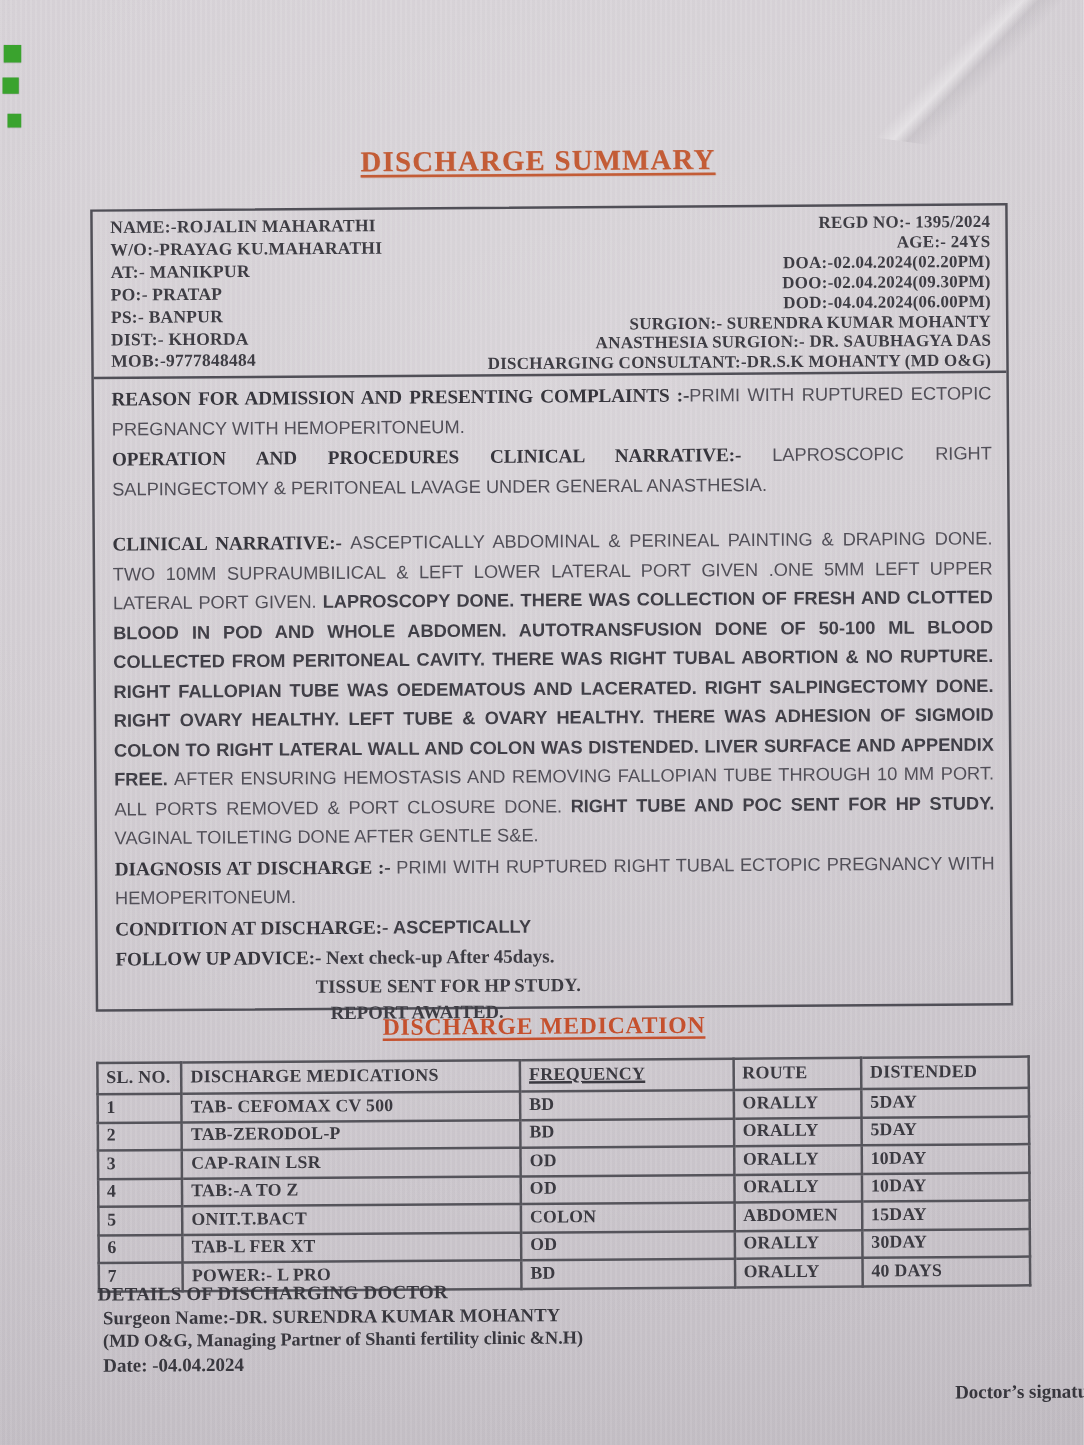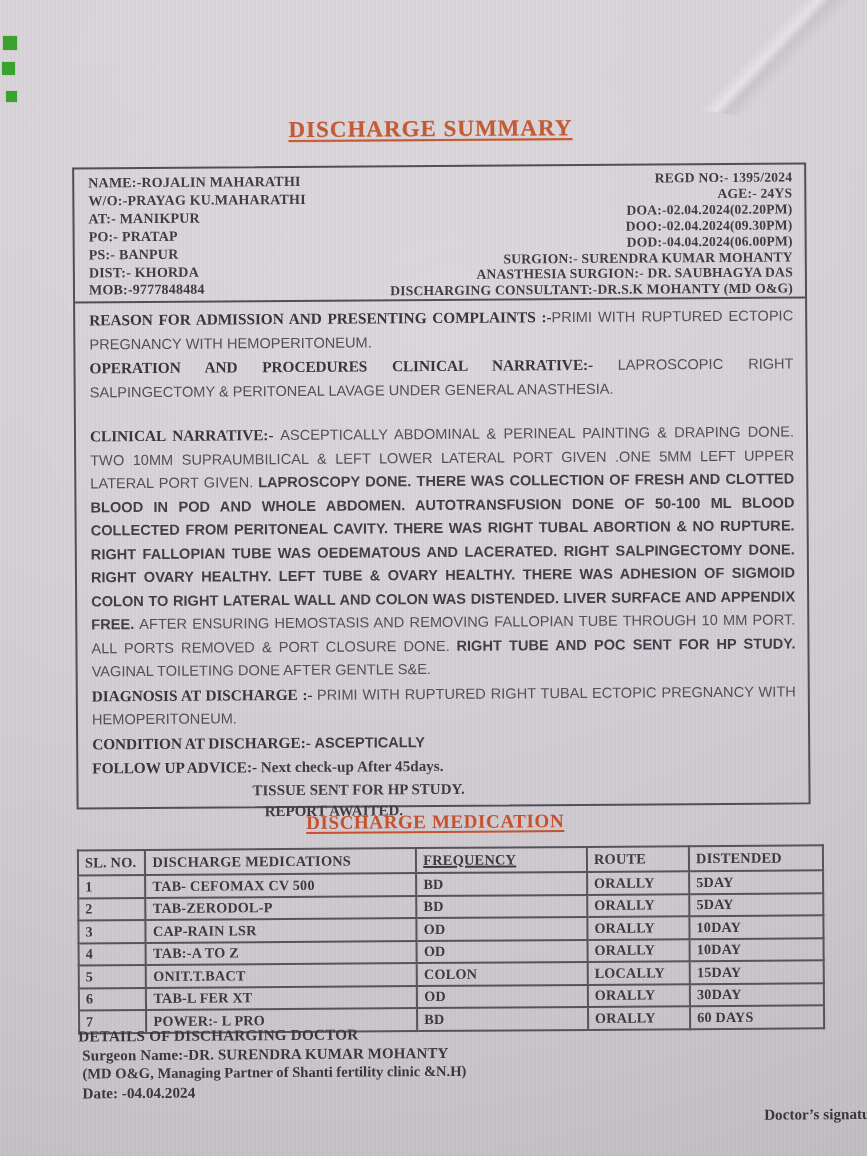--- a/index.html
+++ b/index.html
@@ -242,36 +242,36 @@
           <td>4</td>
           <td class="c-med">TAB:-A TO Z</td>
           <td class="c-frq">OD</td>
           <td class="c-rt">ORALLY</td>
           <td class="c-dur">10DAY</td>
         </tr>
         <tr>
           <td>5</td>
           <td class="c-med">ONIT.T.BACT</td>
           <td class="c-frq">COLON</td>
-          <td class="c-rt">LOCALLY</td>
+          <td class="c-rt">ABDOMEN</td>
           <td class="c-dur">15DAY</td>
         </tr>
         <tr>
           <td>6</td>
           <td class="c-med">TAB-L FER XT</td>
           <td class="c-frq">OD</td>
           <td class="c-rt">ORALLY</td>
           <td class="c-dur">30DAY</td>
         </tr>
         <tr>
           <td>7</td>
           <td class="c-med">POWER:- L PRO</td>
           <td class="c-frq">BD</td>
           <td class="c-rt">ORALLY</td>
-          <td class="c-dur">60 DAYS</td>
+          <td class="c-dur">40 DAYS</td>
         </tr>
       </tbody>
     </table>
 
     <div class="footer">
       <p class="f-heading">DETAILS OF DISCHARGING DOCTOR</p>
       <p class="f-line">Surgeon  Name:-DR. SURENDRA KUMAR MOHANTY</p>
       <p class="f-qual">(MD O&amp;G, Managing Partner of Shanti fertility clinic &amp;N.H)</p>
       <p class="f-date">Date: -04.04.2024</p>
       <div class="signature">Doctor’s signature</div>

